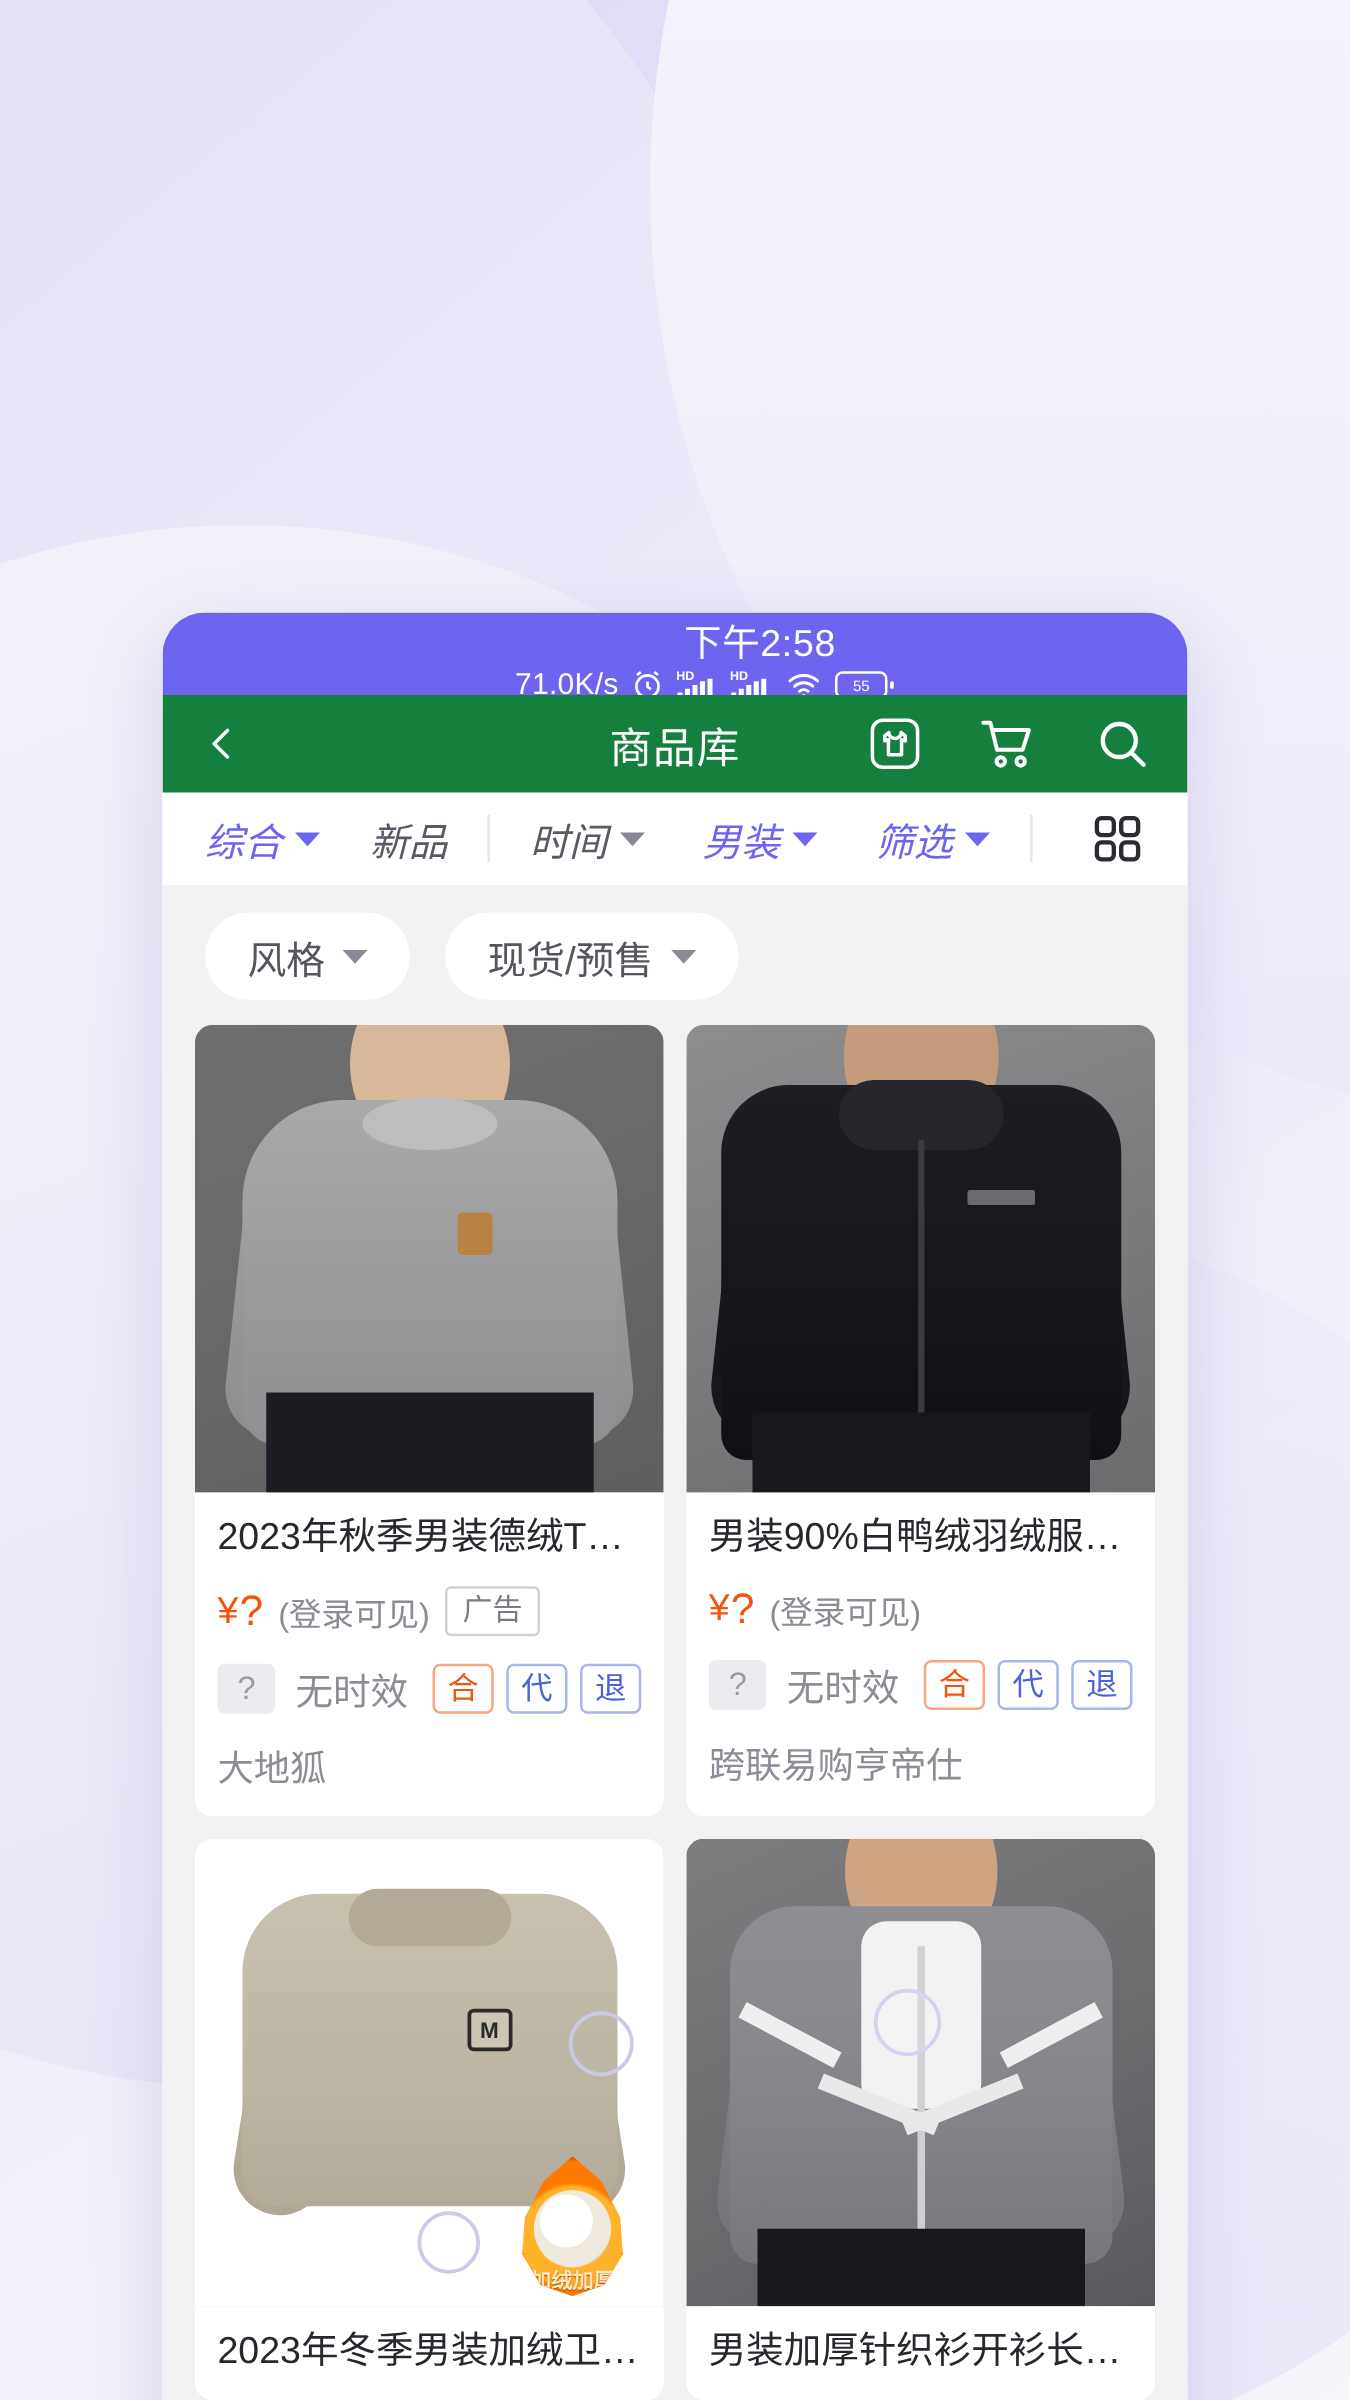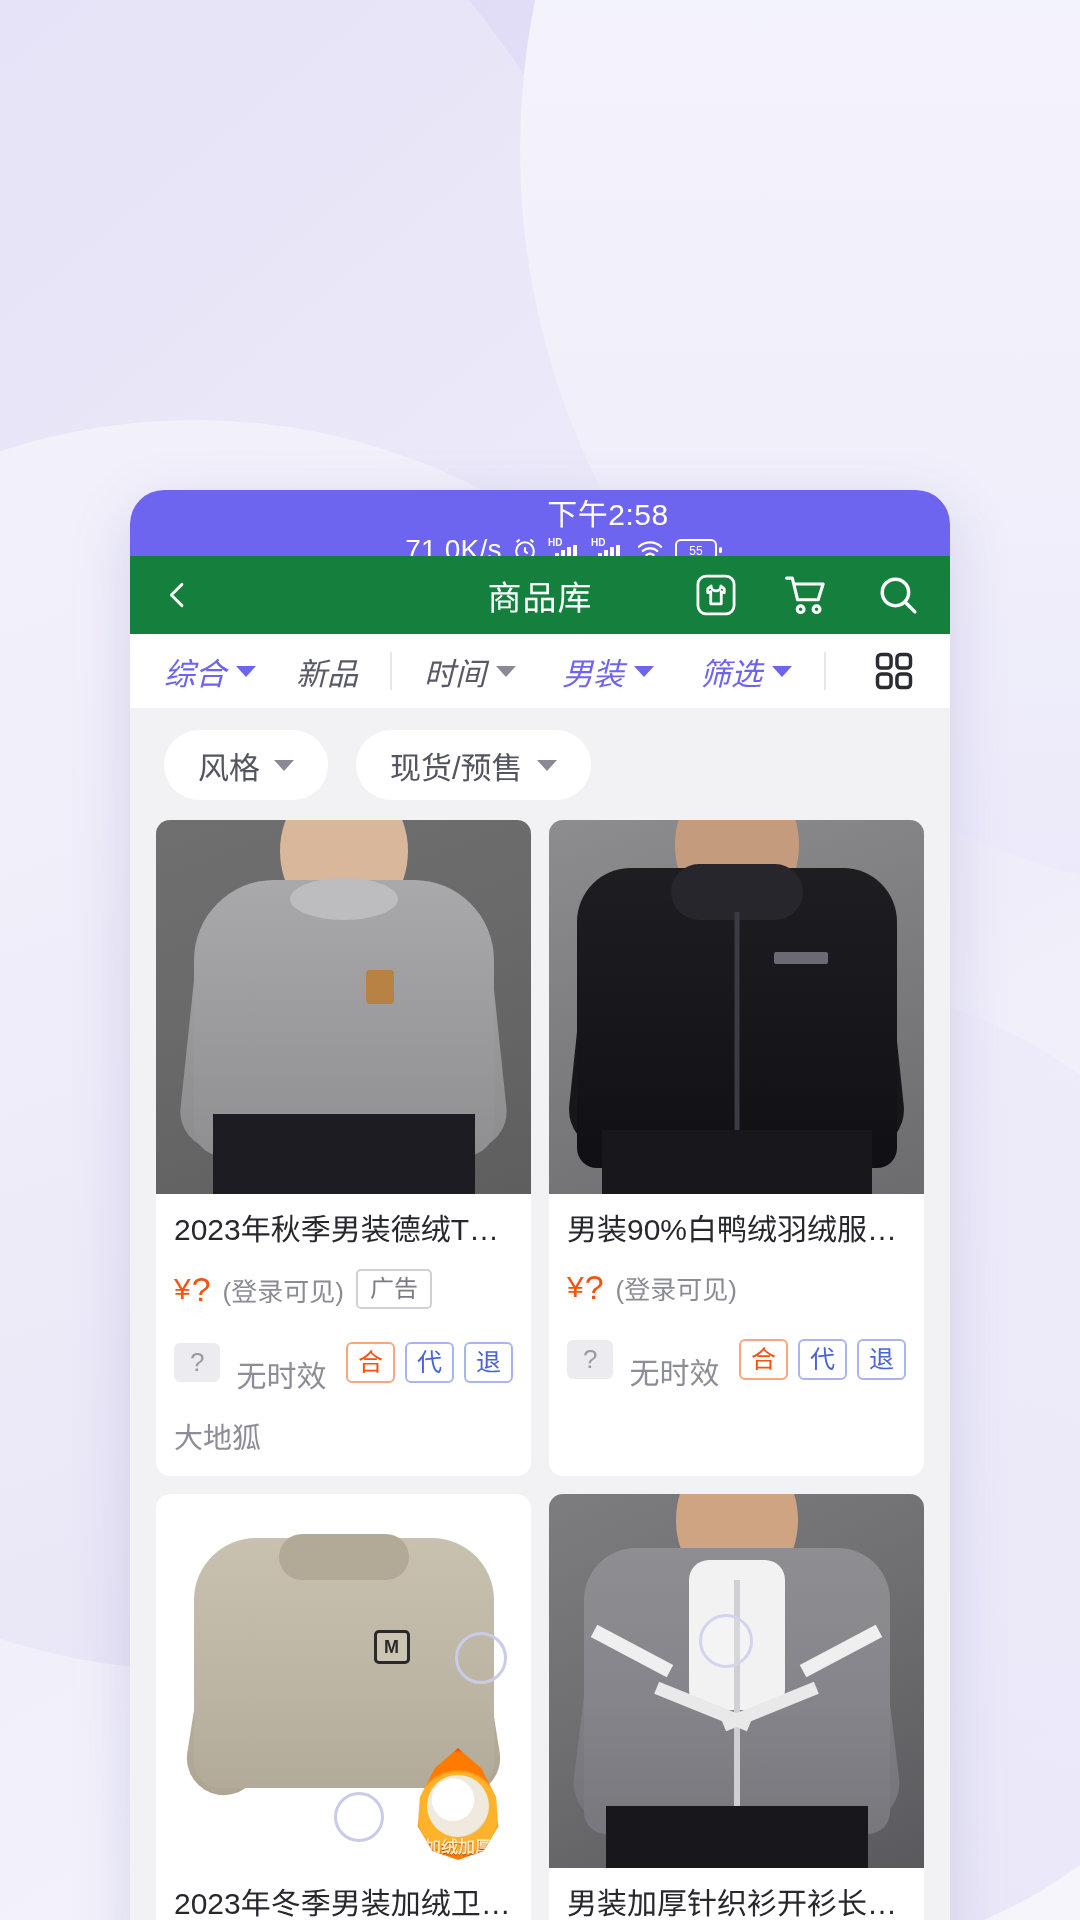--- a/index.html
+++ b/index.html
@@ -29,21 +29,21 @@
 
   
   .phone{position:absolute;left:130px;top:490px;width:820px;height:1500px;
     background:#ffffff;border-radius:34px 34px 0 0;z-index:10;overflow:hidden;
     box-shadow:0 18px 60px rgba(90,80,170,.18);}
 
   .statusbar{height:66px;background:#6d64ef;display:flex;align-items:center;
     justify-content:space-between;padding:0 34px;color:#fff;flex-direction:column;}
   .sb-time{font-size:30px;letter-spacing:.5px;margin-left:136px;}
   .sb-right{display:flex;align-items:center;gap:9px;}
-  .sb-speed{font-size:28px;letter-spacing:.2px;margin-left:48px;}
+  .sb-speed{font-size:24px;letter-spacing:.2px;margin-left:48px;}
   .ico{display:inline-block;}
   svg{display:block;}
 
   .navbar{height:78px;background:#15803d;display:flex;align-items:center;padding:0 30px;position:relative;}
   .nav-back{width:52px;display:flex;align-items:center;justify-content:flex-start;}
   .nav-title{position:absolute;left:0;right:0;text-align:center;color:#fff;font-size:34px;font-weight:500;letter-spacing:1px;}
   .nav-actions{margin-left:auto;display:flex;align-items:center;gap:46px;position:relative;z-index:2;}
 
   .filterbar{height:74px;background:#fff;display:flex;align-items:center;padding:0 34px;gap:0;font-style:italic;}
   .fb-item{display:flex;align-items:center;gap:10px;font-size:31px;color:#5a5a66;white-space:nowrap;}
@@ -66,21 +66,21 @@
   .card-img{position:relative;width:100%;height:374px;overflow:hidden;background:#ddd;}
   .card-body{padding:16px 18px 20px;}
   .c-title{font-size:30px;color:#27272e;line-height:1.3;white-space:nowrap;overflow:hidden;text-overflow:ellipsis;}
   .c-price-row{display:flex;align-items:center;gap:12px;margin-top:20px;}
   .c-price{color:#f4530d;font-size:30px;display:flex;align-items:flex-start;line-height:1;}
   .c-price .q{font-size:34px;line-height:.9;margin-left:1px;}
   .c-login{font-size:26px;color:#8b8b95;}
   .badge-ad{border:2px solid #cfcfd6;border-radius:5px;color:#7c7c87;font-size:24px;padding:3px 12px;line-height:1.25;}
   .c-meta-row{display:flex;align-items:center;margin-top:20px;}
   .q-box{background:#ececf0;color:#9a9aa4;font-size:26px;border-radius:6px;padding:4px 16px;line-height:1.2;}
-  .c-eff{font-size:30px;color:#8d8d97;margin-left:16px;margin-top:23px;}
+  .c-eff{font-size:30px;color:#8d8d97;margin-left:16px;}
   .tags{margin-left:auto;display:flex;gap:10px;}
   .tag{font-size:25px;border-radius:6px;padding:2px 10px;line-height:1.3;}
   .tag-he{color:#f4530d;border:2px solid #f7a780;}
   .tag-dai{color:#4a63d8;border:2px solid #a9b6ee;}
   .tag-tui{color:#4a63d8;border:2px solid #a9b6ee;}
   .c-shop{font-size:29px;color:#8d8d97;margin-top:18px;}
 
   
   .ph{position:absolute;inset:0;}
   .p1{background:linear-gradient(160deg,#6f6f70 0%,#6a6a6b 40%,#5e5e5f 100%);}
@@ -348,20 +348,21 @@
           </div>
           <div class="c-meta-row">
             <span class="q-box">?</span>
             <span class="c-eff">无时效</span>
             <span class="tags">
               <span class="tag tag-he">合</span>
               <span class="tag tag-dai">代</span>
               <span class="tag tag-tui">退</span>
             </span>
           </div>
+          <div class="c-shop">跨联易购亨帝仕</div>
         </div>
       </div>
 
       <div class="card">
         <div class="card-img">
           <div class="ph p3">
             <div class="armL"></div>
               <div class="armR"></div>
             <div class="sweat"></div>
               <div class="collar"></div>

